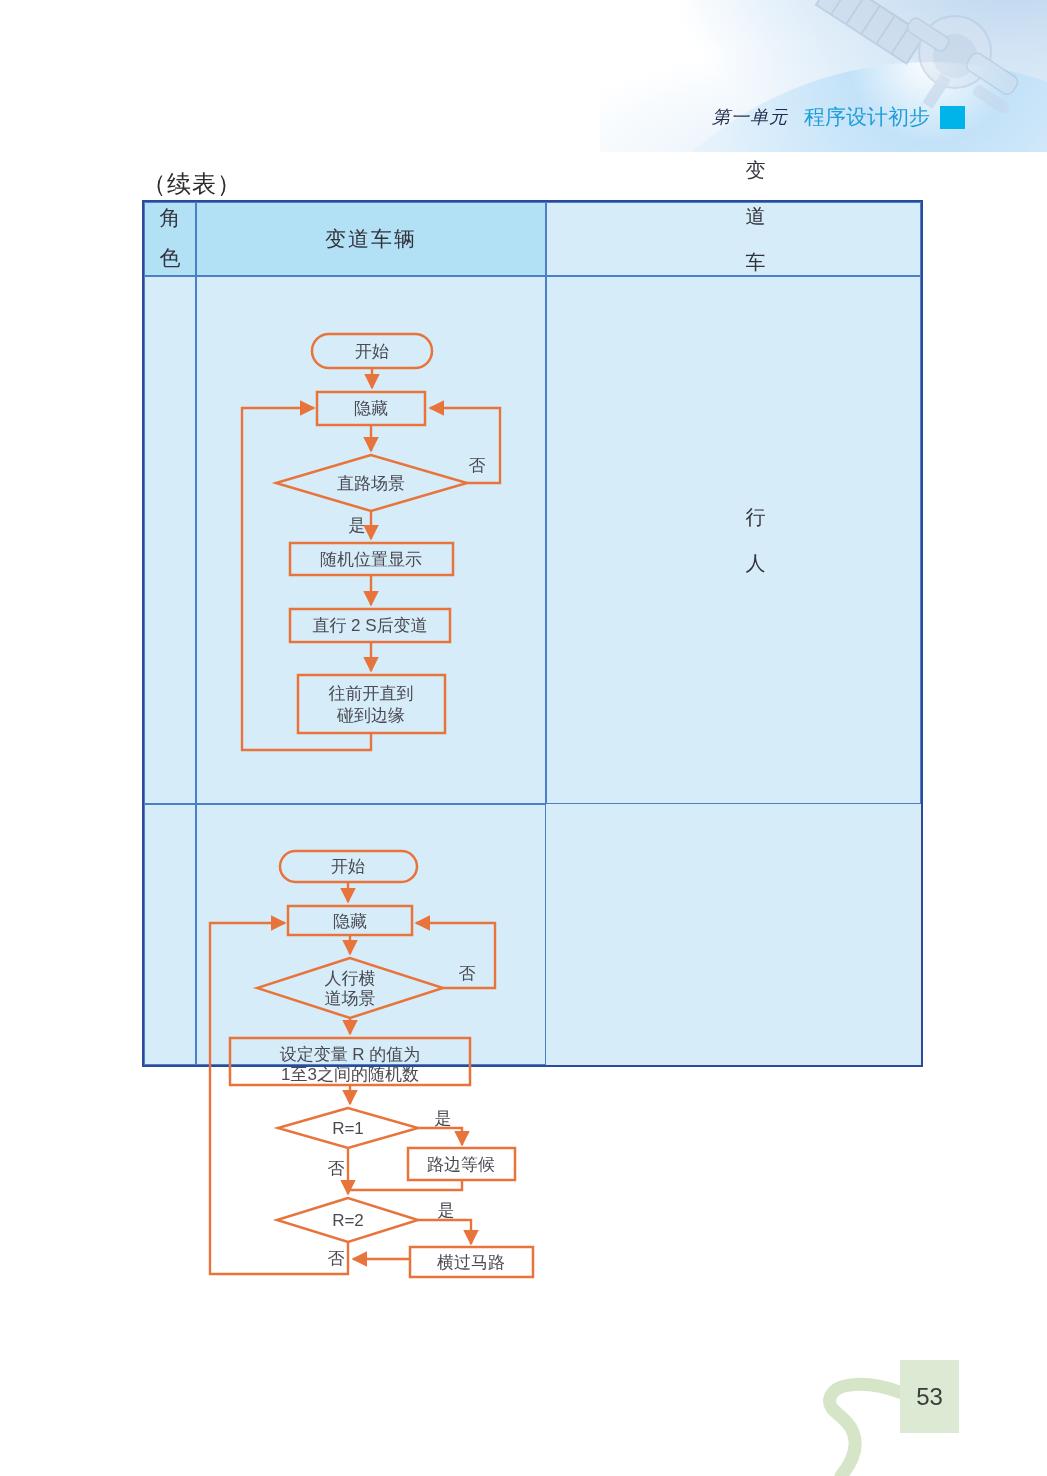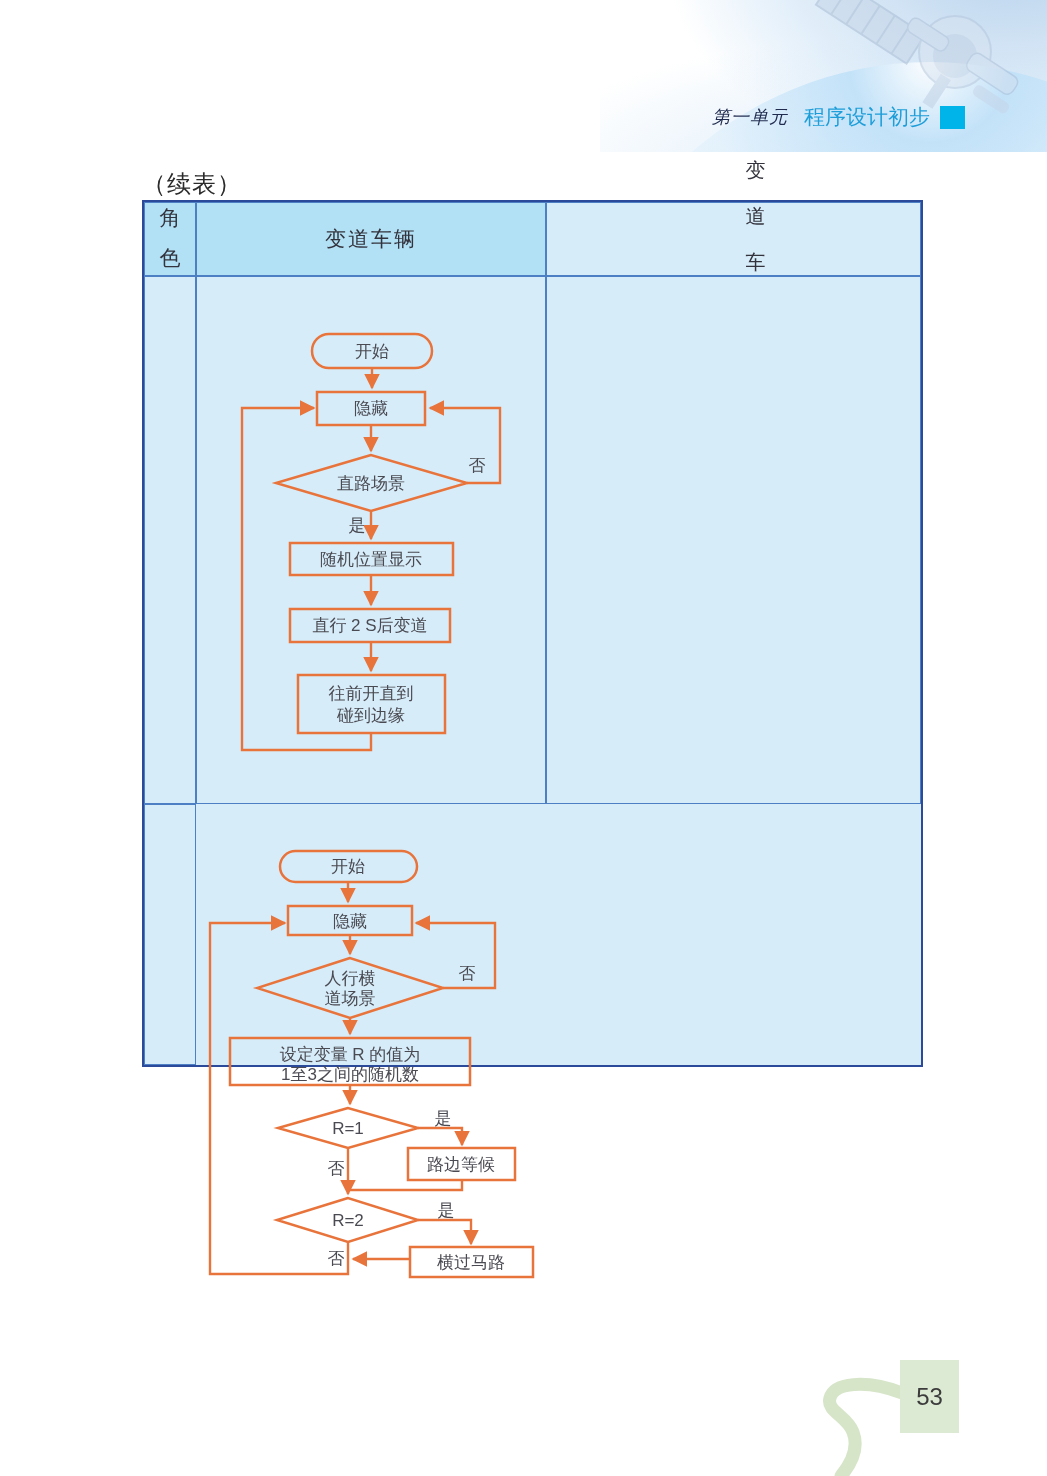--- a/index.html
+++ b/index.html
@@ -103,20 +103,23 @@
     <div class="cell hdr">
       <div class="hdr-text">变道车辆</div>
     </div>
 
     <div class="cell bdy">
       <div class="vtext role">变道车辆</div>
     </div>
     <div class="cell bdy"></div>
     <div class="cell bdy"></div>
 
+    <div class="cell bdy">
+      <div class="vtext role">行人</div>
+    </div>
     <div class="cell bdy"></div>
     <div class="cell bdy"></div>
   </div>
 
   <svg class="fc" style="left:230px; top:320px;" width="300" height="445" viewBox="0 0 300 445">
     <defs>
       <marker id="arrow1" viewBox="0 0 10 10" refX="9" refY="5" markerWidth="6.5" markerHeight="6.5" orient="auto">
         <path d="M0,0 L10,5 L0,10 z" fill="#e8743c"></path>
       </marker>
     </defs>

